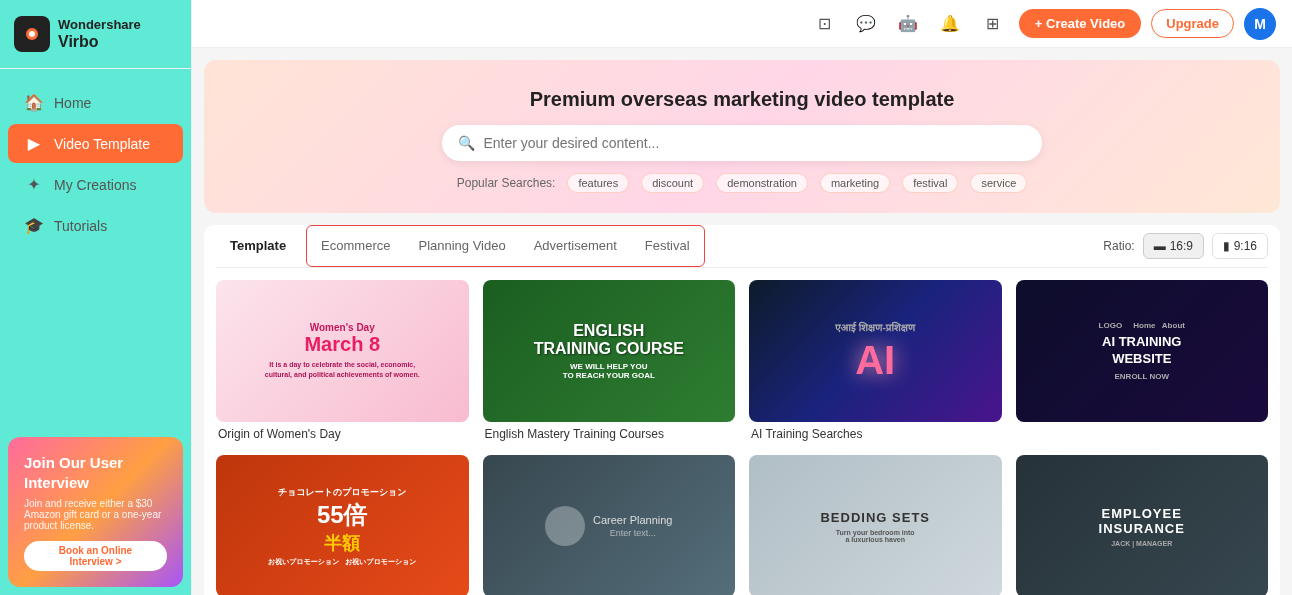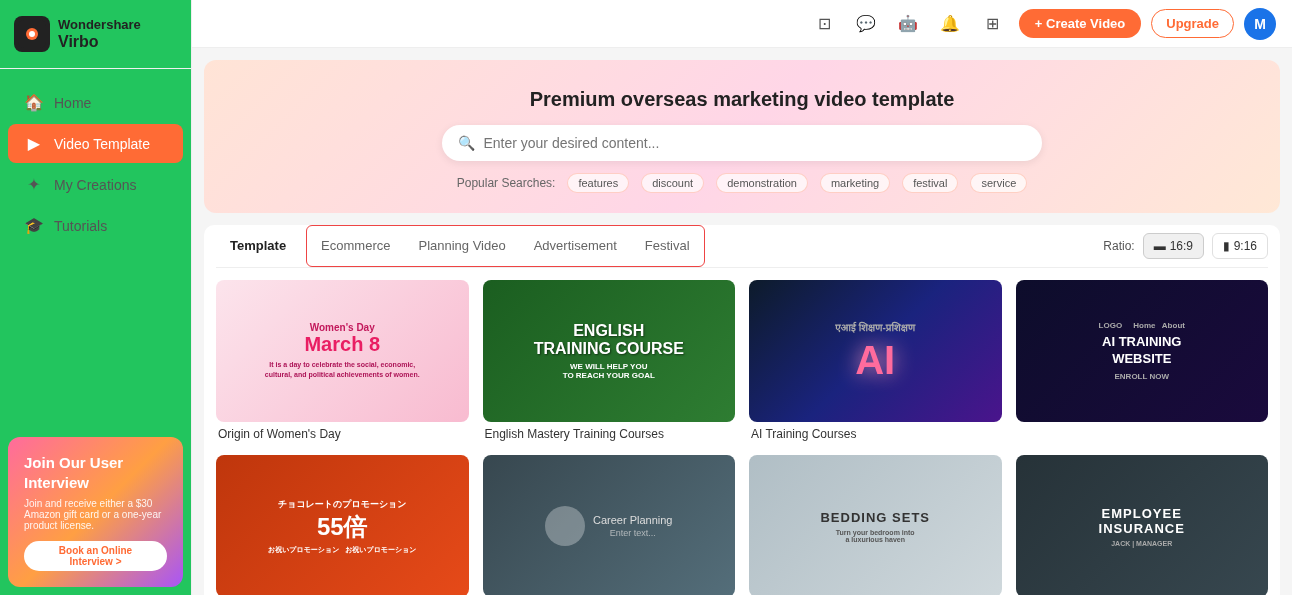--- a/index.html
+++ b/index.html
@@ -1,21 +1,21 @@
 <!DOCTYPE html>
 <html><head>
   <meta charset="utf-8">
   <style>
     * { box-sizing: border-box; margin: 0; padding: 0; }
     body { font-family: -apple-system, BlinkMacSystemFont, 'Segoe UI', sans-serif; background: #f5f5f5; display: flex; height: 595px; overflow: hidden; }
 
     
     .sidebar {
       width: 192px;
-      background: #22c55e;
+      background: #5eead4;
       display: flex;
       flex-direction: column;
       border-right: 1px solid #eee;
       flex-shrink: 0;
       height: 595px;
       position: relative;
     }
     .sidebar-logo {
       display: flex;
       align-items: center;
@@ -475,38 +475,39 @@
           <div class="video-label">English Mastery Training Courses</div>
         </div>
 
         <div class="video-card">
           <div class="video-thumb thumb-ai">
             <div style="text-align:center;">
               <div style="font-size:10px;color:#aaa;margin-bottom:4px;">एआई शिक्षण-प्रशिक्षण</div>
               <div style="font-size:40px;font-weight:900;color:#ff6b9d;text-shadow:0 0 20px #f48fb1;">AI</div>
             </div>
           </div>
-          <div class="video-label">AI Training Courses</div>
+          <div class="video-label">AI Training Searches</div>
         </div>
 
         <div class="video-card">
           <div class="video-thumb thumb-ai-website">
             <div style="text-align:center;padding:8px;">
               <div style="font-size:8px;color:#aaa;margin-bottom:4px;">LOGO &nbsp;&nbsp;&nbsp; Home &nbsp; About</div>
               <div style="font-size:13px;font-weight:900;color:#fff;line-height:1.3;">AI TRAINING<br>WEBSITE</div>
               <div style="font-size:8px;color:#aaa;margin-top:4px;">ENROLL NOW</div>
             </div>
           </div>
         </div>
 
         <div class="video-card">
           <div class="video-thumb thumb-chocolate">
             <div>
               <div style="font-size:9px;font-weight:800;">チョコレートのプロモーション</div>
               <div style="font-size:24px;font-weight:900;">55倍</div>
+              <div style="font-size:18px;font-weight:900;color:#ffcc02;">半額</div>
               <div style="font-size:7px;margin-top:2px;">お祝いプロモーション &nbsp; お祝いプロモーション</div>
             </div>
           </div>
 
         </div>
 
         <div class="video-card">
           <div class="video-thumb thumb-career">
             <div style="display:flex;align-items:center;gap:8px;padding:8px;">
               <div style="width:40px;height:40px;border-radius:50%;background:#fff;opacity:0.3;"></div>

